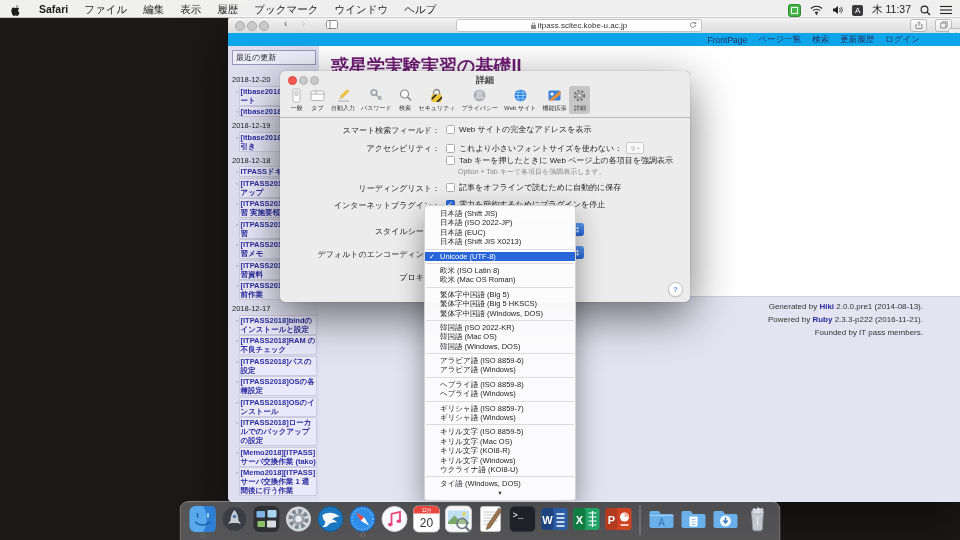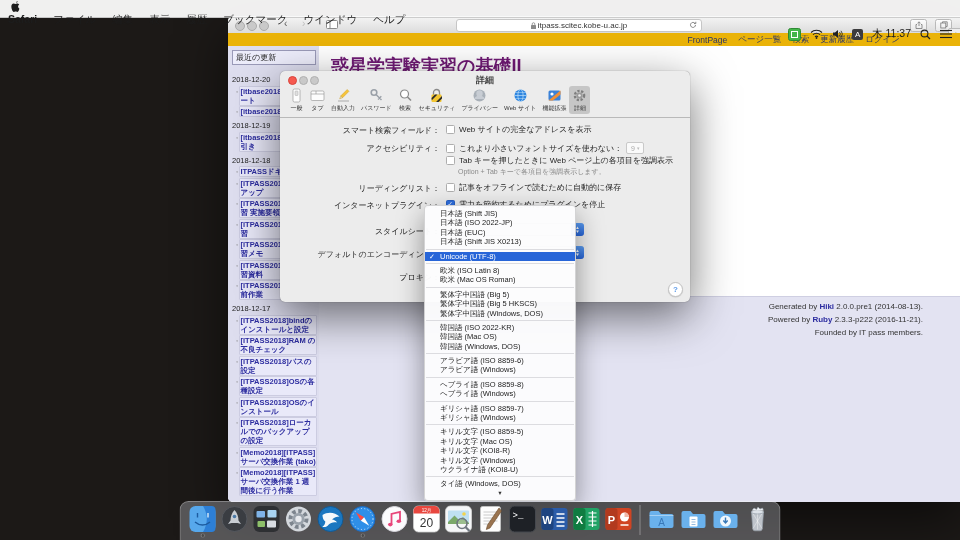--- a/index.html
+++ b/index.html
@@ -9,21 +9,21 @@
   
   .wallpaper{position:absolute;inset:0;
     background:
       radial-gradient(60% 45% at 12% 18%, rgba(235,150,70,.40), rgba(0,0,0,0) 60%),
       radial-gradient(45% 40% at 30% 40%, rgba(150,90,50,.30), rgba(0,0,0,0) 70%),
       linear-gradient(205deg,#96603a 0%,#7d4b2c 14%,#5e3d27 28%,#41302456%,#2b2220 58%,#1b1817 78%,#111011 100%);
     background-color:#1c1917;}
   
   .menubar{position:absolute;left:0;top:0;width:960px;height:17px;z-index:40;
     background:rgba(249,249,249,.96);border-bottom:1px solid rgba(0,0,0,.18);
-    display:flex;align-items:flex-start;font-size:10.5px;color:#1c1c1c;flex-direction:column;}
+    display:flex;align-items:flex-end;font-size:10.5px;color:#1c1c1c;}
   .menubar .apple{margin:0 10px 0 10px;display:flex;}
   .menu-item{padding:0 8px;}
   .menu-item.app{font-weight:bold;}
   .mb-right{margin-left:auto;display:flex;align-items:center;gap:9px;padding-right:8px;}
   .mb-ic{display:flex;align-items:center;}
   .mb-clock{font-size:10.5px;}
   .input-a{width:11px;height:11px;background:#3b3b3d;border-radius:2px;color:#fff;
     font-size:8px;display:flex;align-items:center;justify-content:center;}
   .green-app{width:11px;height:11px;background:#43b649;border-radius:2.5px;border:.5px solid #2e8a34;
     display:flex;align-items:center;justify-content:center;}
@@ -42,22 +42,22 @@
     border:1px solid #c6c6c6;border-radius:3px;display:flex;align-items:center;justify-content:center;
     font-size:8px;color:#333;gap:2px;}
   .reload{position:absolute;right:4px;top:1px;}
   .tb-right{position:absolute;right:8px;top:2.5px;display:flex;gap:8px;}
   .tbtn{width:15px;height:11px;border:1px solid #b9b9b9;border-radius:2.5px;background:linear-gradient(#fcfcfc,#e8e8e8);
     display:flex;align-items:center;justify-content:center;}
   .plusbtn{position:absolute;right:-4px;top:12px;width:14px;height:12px;border:1px solid #bbb;border-radius:2px;
     background:#ededed;color:#666;font-size:9px;display:flex;align-items:center;justify-content:center;}
   
   .page{position:absolute;left:0;top:17px;width:100%;height:469px;background:#e3e3f2;}
-  .pagenav{position:absolute;left:0;top:0;width:100%;height:13px;background:#eab308;
-    display:flex;justify-content:flex-end;align-items:center;gap:11px;padding-right:60px;box-sizing:border-box;
+  .pagenav{position:absolute;left:0;top:0;width:100%;height:13px;background:#0ea5e9;
+    display:flex;justify-content:flex-end;align-items:center;gap:11px;padding-right:40px;box-sizing:border-box;
     font-size:8.5px;color:#2a3468;}
   .pagenav a{color:#2a3468;text-decoration:none;}
   .sidebar{position:absolute;left:0;top:13px;width:91px;height:456px;background:#dedeef;
     padding:4px 3px 0 4px;box-sizing:border-box;overflow:hidden;}
   .sb-header{font-size:8px;color:#222;background:#ededfb;border:1px solid #9a9ab8;
     padding:1px 3px;margin-bottom:10px;}
   .sb-date{font-size:7.5px;color:#222;margin:5px 0 2px 0;}
   .sb-item{display:flex;margin:2.5px 0;}
   .sb-bullet{color:#888;font-size:7px;margin:0 2px 0 4px;line-height:9px;}
   .sb-link{font-size:7.5px;line-height:9px;font-weight:bold;color:#2d2da0;text-decoration:none;

